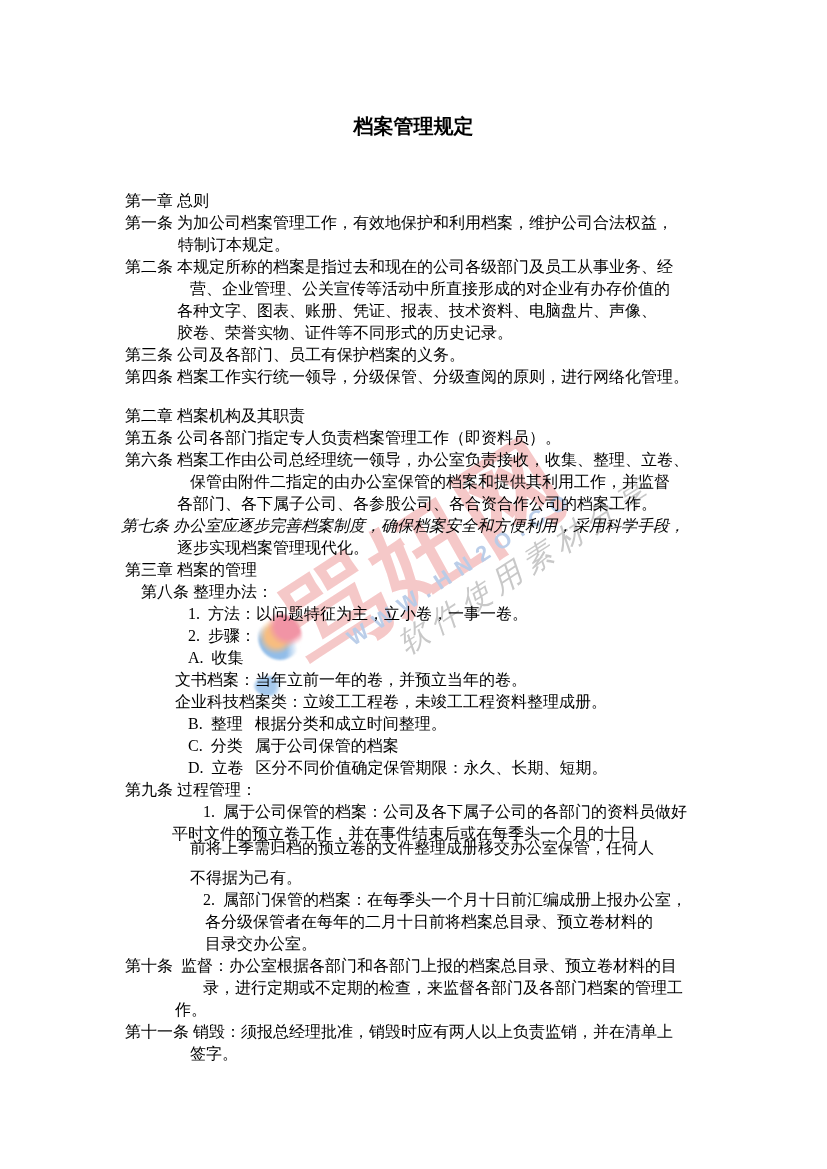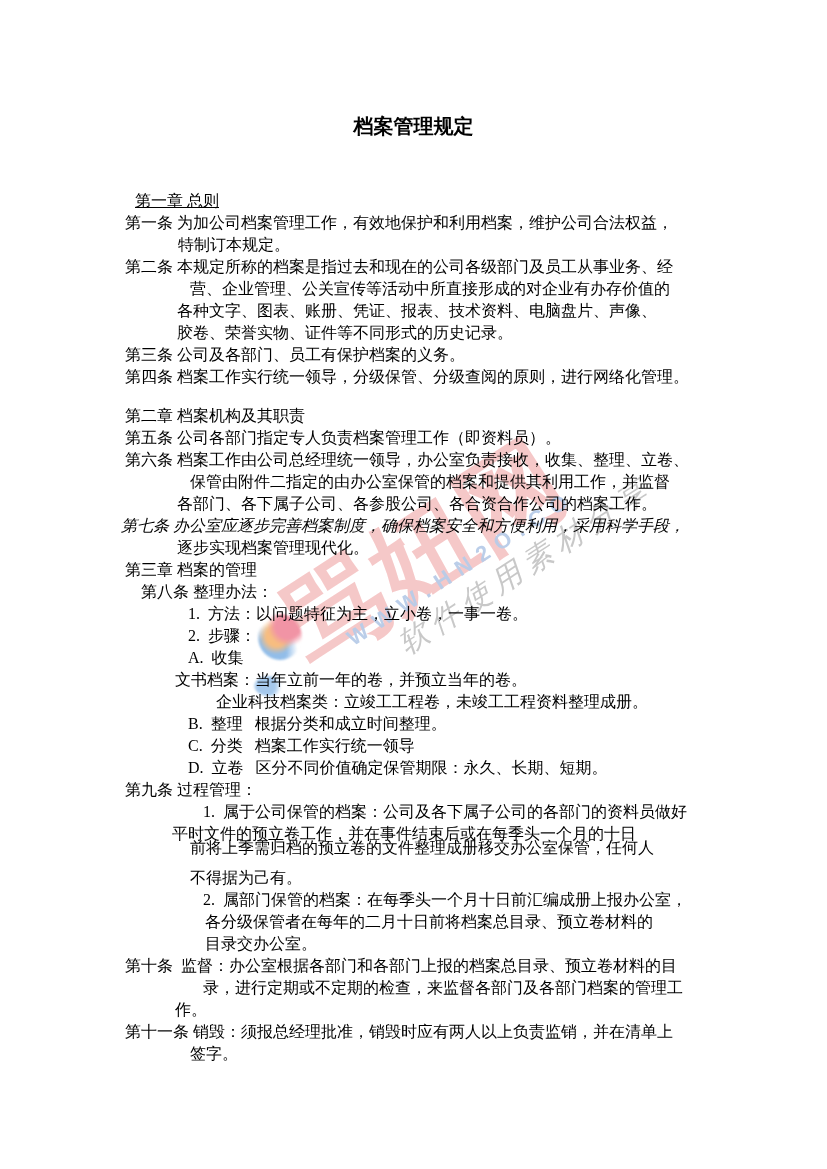--- a/index.html
+++ b/index.html
@@ -83,21 +83,21 @@
     <div class="wm-rot">
       <div class="wm-brand">骂妞网</div>
       <div class="wm-url">WWW.HN2O.CO</div>
       <div class="wm-slogan">软件使用素材分享</div>
     </div>
   </div>
 
   <h1 class="doc-title">档案管理规定</h1>
 
   <div id="doc-body">
-      <div class="line" style="left: 135px; top: 190px; text-decoration: underline;">第一章 总则</div>
+      <div class="line" style="left: 125px; top: 190px;">第一章 总则</div>
       <div class="line" style="left: 125px; top: 212px;">第一条 为加公司档案管理工作，有效地保护和利用档案，维护公司合法权益，</div>
       <div class="line" style="left: 178px; top: 234px;">特制订本规定。</div>
       <div class="line" style="left: 125px; top: 256px;">第二条 本规定所称的档案是指过去和现在的公司各级部门及员工从事业务、经</div>
       <div class="line" style="left: 190px; top: 278px;">营、企业管理、公关宣传等活动中所直接形成的对企业有办存价值的</div>
       <div class="line" style="left: 177px; top: 300px;">各种文字、图表、账册、凭证、报表、技术资料、电脑盘片、声像、</div>
       <div class="line" style="left: 177px; top: 322px;">胶卷、荣誉实物、证件等不同形式的历史记录。</div>
       <div class="line" style="left: 125px; top: 344px;">第三条 公司及各部门、员工有保护档案的义务。</div>
       <div class="line" style="left: 125px; top: 366px;">第四条 档案工作实行统一领导，分级保管、分级查阅的原则，进行网络化管理。</div>
       <div class="line" style="left: 125px; top: 405px;">第二章 档案机构及其职责</div>
       <div class="line" style="left: 125px; top: 427px;">第五条 公司各部门指定专人负责档案管理工作（即资料员）。</div>
@@ -105,23 +105,23 @@
       <div class="line" style="left: 190px; top: 471px;">保管由附件二指定的由办公室保管的档案和提供其利用工作，并监督</div>
       <div class="line" style="left: 177px; top: 493px;">各部门、各下属子公司、各参股公司、各合资合作公司的档案工作。</div>
       <div class="line" style="left: 121px; top: 515px; font-style: italic;">第七条 办公室应逐步完善档案制度，确保档案安全和方便利用，采用科学手段，</div>
       <div class="line" style="left: 177px; top: 537px;">逐步实现档案管理现代化。</div>
       <div class="line" style="left: 125px; top: 559px;">第三章 档案的管理</div>
       <div class="line" style="left: 141px; top: 581px;">第八条 整理办法：</div>
       <div class="line" style="left: 188px; top: 603px;">1.  方法：以问题特征为主，立小卷，一事一卷。</div>
       <div class="line" style="left: 188px; top: 625px;">2.  步骤：</div>
       <div class="line" style="left: 188px; top: 647px;">A.  收集</div>
       <div class="line" style="left: 175px; top: 669px;">文书档案：当年立前一年的卷，并预立当年的卷。</div>
-      <div class="line" style="left: 175px; top: 691px; margin-left: 41px;">企业科技档案类：立竣工工程卷，未竣工工程资料整理成册。</div>
+      <div class="line" style="left: 175px; top: 691px;">企业科技档案类：立竣工工程卷，未竣工工程资料整理成册。</div>
       <div class="line" style="left: 188px; top: 713px;">B.  整理   根据分类和成立时间整理。</div>
-      <div class="line" style="left: 188px; top: 735px;">C.  分类   档案工作实行统一领导</div>
+      <div class="line" style="left: 188px; top: 735px;">C.  分类   属于公司保管的档案</div>
       <div class="line" style="left: 188px; top: 757px;">D.  立卷   区分不同价值确定保管期限：永久、长期、短期。</div>
       <div class="line" style="left: 125px; top: 779px;">第九条 过程管理：</div>
       <div class="line" style="left: 203px; top: 801px;">1.  属于公司保管的档案：公司及各下属子公司的各部门的资料员做好</div>
       <div class="line" style="left: 172px; top: 823px;">平时文件的预立卷工作，并在事件结束后或在每季头一个月的十日</div>
       <div class="line" style="left: 190px; top: 837px;">前将上季需归档的预立卷的文件整理成册移交办公室保管，任何人</div>
       <div class="line" style="left: 190px; top: 867px; text-align: right;">不得据为己有。</div>
       <div class="line" style="left: 203px; top: 889px;">2.  属部门保管的档案：在每季头一个月十日前汇编成册上报办公室，</div>
       <div class="line" style="left: 205px; top: 911px;">各分级保管者在每年的二月十日前将档案总目录、预立卷材料的</div>
       <div class="line" style="left: 205px; top: 933px;">目录交办公室。</div>
       <div class="line" style="left: 125px; top: 955px;">第十条  监督：办公室根据各部门和各部门上报的档案总目录、预立卷材料的目</div>

